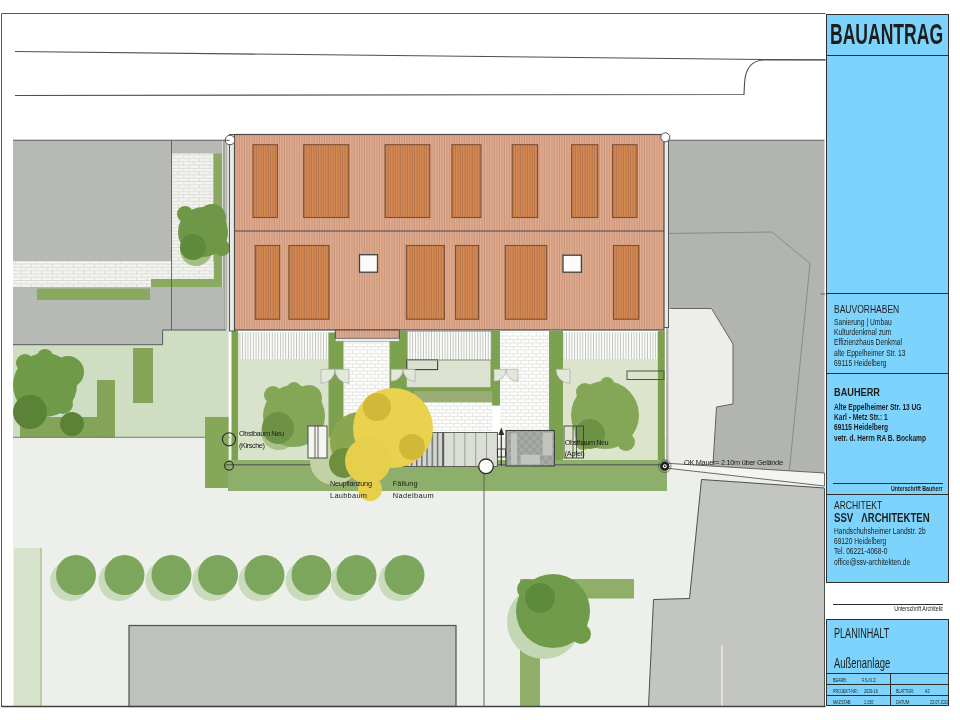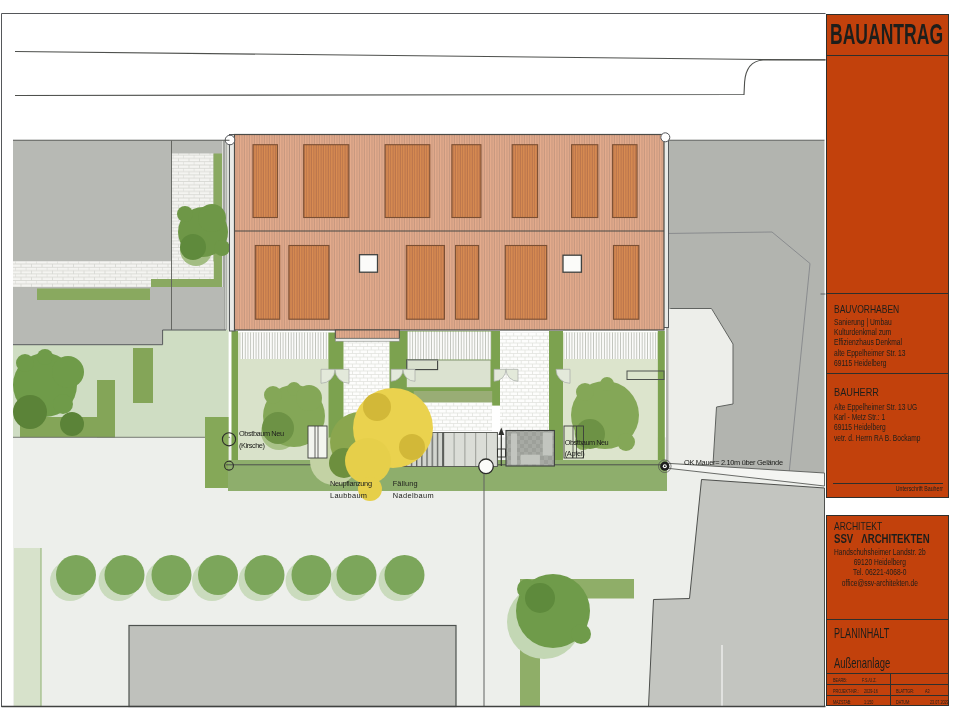--- a/index.html
+++ b/index.html
@@ -1,19 +1,19 @@
 <!DOCTYPE html>
 <html><head>
 <meta charset="utf-8">
 <style>
   html,body{margin:0;padding:0;background:#fff;width:960px;height:720px;overflow:hidden;}
   body{font-family:"Liberation Sans", sans-serif;}
   #page{position:relative;width:960px;height:720px;background:#ffffff;}
   #plan{position:absolute;left:0;top:0;}
-  .sb{position:absolute;box-sizing:border-box;border:1px solid #2e2f2c;background:#c2410c;}
+  .sb{position:absolute;box-sizing:border-box;border:1px solid #2e2f2c;background:#7dd3fc;}
   .sbtxt{position:absolute;transform-origin:left top;white-space:nowrap;color:#1d1e1b;}
 </style>
 </head>
 <body>
 <div id="page">
 
 <svg id="plan" width="960" height="720" viewBox="0 0 960 720">
 <defs>
 <pattern id="patRoof" width="2.5" height="8" patternUnits="userSpaceOnUse">
   <rect width="2.5" height="8" fill="#e5ac8d"></rect>
@@ -369,28 +369,28 @@
   <div class="sbtxt" style="left:3.5px;top:2px;font-size:30px;font-weight:bold;transform:scale(0.585,1);">BAUANTRAG</div>
 </div>
 
 <div class="sb" style="left:825.5px;top:54.5px;width:123px;height:239.5px;"></div>
 
 <div class="sb" style="left:825.5px;top:293px;width:123px;height:102px;">
   <div class="sbtxt" style="left:7px;top:9px;font-size:11.5px;transform:scale(0.74,1);">BAUVORHABEN</div>
   <div class="sbtxt" style="left:7px;top:23px;font-size:8.4px;line-height:10.2px;transform:scale(0.8,1);">Sanierung | Umbau<br>Kulturdenkmal zum<br>Effizienzhaus Denkmal<br>alte Eppelheimer Str. 13<br>69115 Heidelberg</div>
 </div>
 
-<div class="sb" style="left:825.5px;top:373px;width:123px;height:125px;">
+<div class="sb" style="left:825.5px;top:373px;width:123px;height:143px;font-weight:bold;">
   <div class="sbtxt" style="left:7px;top:12px;font-size:11.5px;transform:scale(0.8,1);">BAUHERR</div>
   <div class="sbtxt" style="left:7px;top:28px;font-size:8.4px;line-height:10.2px;transform:scale(0.79,1);">Alte Eppelheimer Str. 13 UG<br>Karl - Metz Str.: 1<br>69115 Heidelberg<br>vetr. d. Herrn RA B. Bockamp</div>
   <div style="position:absolute;left:6px;right:5px;top:109px;border-top:0.8px solid #2e2f2c;"></div>
   <div class="sbtxt" style="right:5px;top:111px;font-size:6.6px;transform:scale(0.8,1);transform-origin:right top;">Unterschrift Bauherr</div>
 </div>
 
-<div class="sb" style="left:825.5px;top:515px;width:123px;height:123px;text-align:center;">
+<div class="sb" style="left:825.5px;top:494px;width:123px;height:89px;">
   <div class="sbtxt" style="left:7px;top:4px;font-size:11.5px;transform:scale(0.74,1);">ARCHITEKT</div>
   <div class="sbtxt" style="left:7px;top:15.5px;font-size:12.5px;font-weight:bold;transform:scale(0.77,1);">SSV&nbsp;&nbsp;&nbsp;ΛRCHITEKTEN</div>
   <div class="sbtxt" style="left:7px;top:31px;font-size:8.4px;line-height:10.2px;transform:scale(0.79,1);">Handschuhsheimer Landstr. 2b<br>69120 Heidelberg<br>Tel. 06221-4068-0<br>office@ssv-architekten.de</div>
   <div style="position:absolute;left:6px;right:5px;top:109px;border-top:0.8px solid #2e2f2c;"></div>
   <div class="sbtxt" style="right:5px;top:110px;font-size:6.6px;transform:scale(0.8,1);transform-origin:right top;">Unterschrift Architekt</div>
 </div>
 
 <div class="sb" style="left:825.5px;top:619px;width:123px;height:54.5px;padding-left:28px;">
   <div class="sbtxt" style="left:7px;top:4px;font-size:15.5px;transform:scale(0.585,1);">PLANINHALT</div>
   <div class="sbtxt" style="left:7px;top:34px;font-size:15px;transform:scale(0.63,1);">Außenanlage</div>

